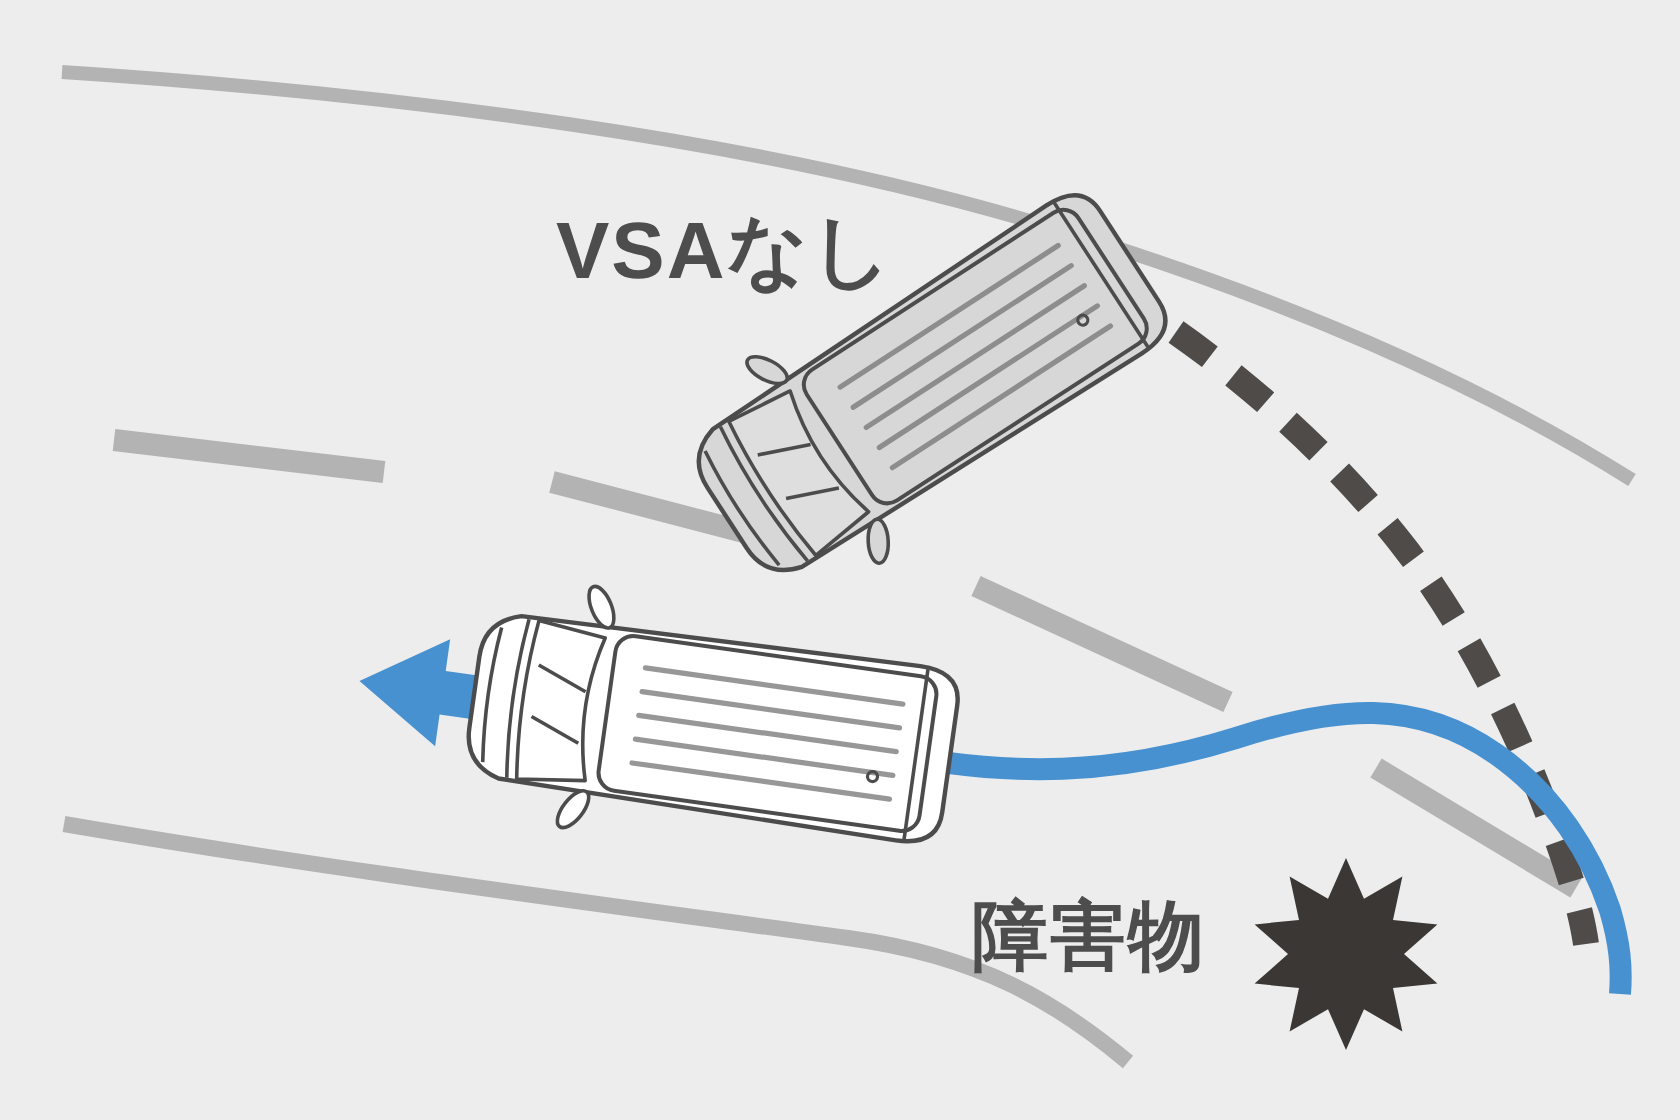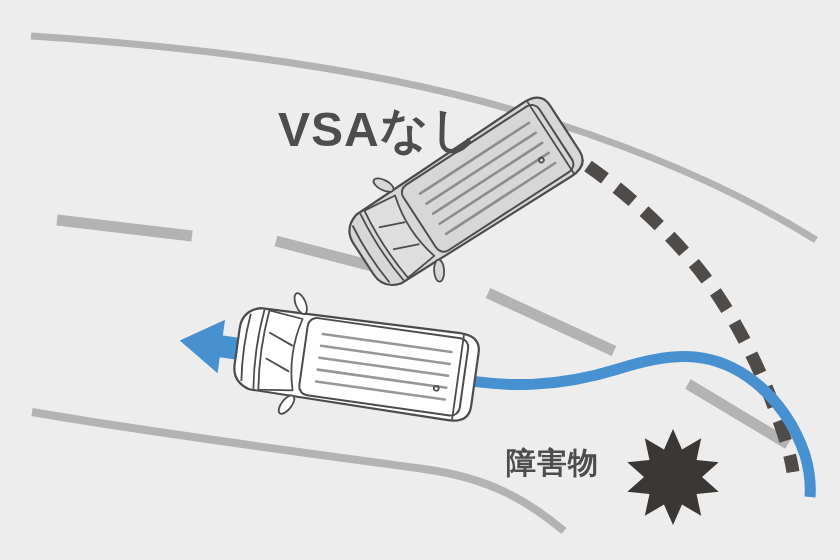--- a/index.html
+++ b/index.html
@@ -37,23 +37,23 @@
   .vroof{fill:none;stroke:var(--van-outline,#4c4c4c);stroke-width:2;}
   .vline{fill:none;stroke:var(--van-outline,#4c4c4c);stroke-width:1.8;}
   .vridge{stroke:#979797;stroke-width:2.6;stroke-linecap:round;fill:none;}
   .van-gray .vridge{stroke:#8d8d8d;}
   .vmirror{fill:#ffffff;stroke:var(--van-outline,#4c4c4c);stroke-width:1.8;}
   .van-gray .vmirror{fill:#d7d7d7;}
   .vdot{fill:none;stroke:var(--van-outline,#4c4c4c);stroke-width:1.6;}
 
   
   .label{position:absolute;font-weight:bold;white-space:nowrap;letter-spacing:1px;}
-  .label-nashi{left:278px;top:98px;font-size:48px;color:var(--label-dark,#4d4d4d);}
+  .label-nashi{left:278px;top:98px;font-size:40px;color:var(--label-dark,#4d4d4d);}
   .label-ari{left:84px;top:257px;font-size:39px;color:var(--label-blue,#4590cd);}
-  .label-obstacle{left:506px;top:443px;font-size:30px;color:var(--label-dark,#4d4d4d);}
+  .label-obstacle{left:486px;top:443px;font-size:38px;color:var(--label-dark,#4d4d4d);}
 </style>
 </head>
 <body>
 
 <div class="stage">
   <svg width="840" height="560" viewBox="0 0 840 560">
 
     <path class="road-edge top" d="M31,36 C200,47 380,70 520,112 C640,148 740,192 816,240"></path>
     <path class="road-edge" d="M32,412 C160,434 300,452 424,469 C490,478 528,501 564,531"></path>
 

